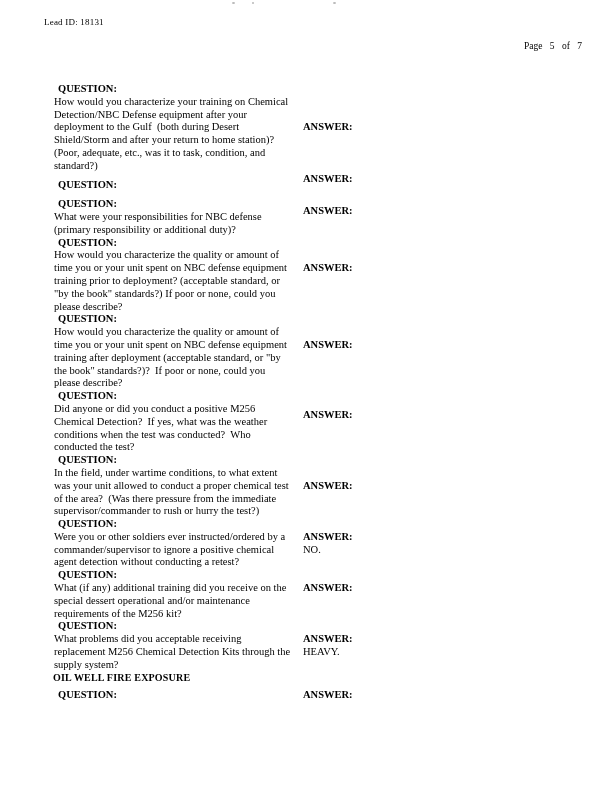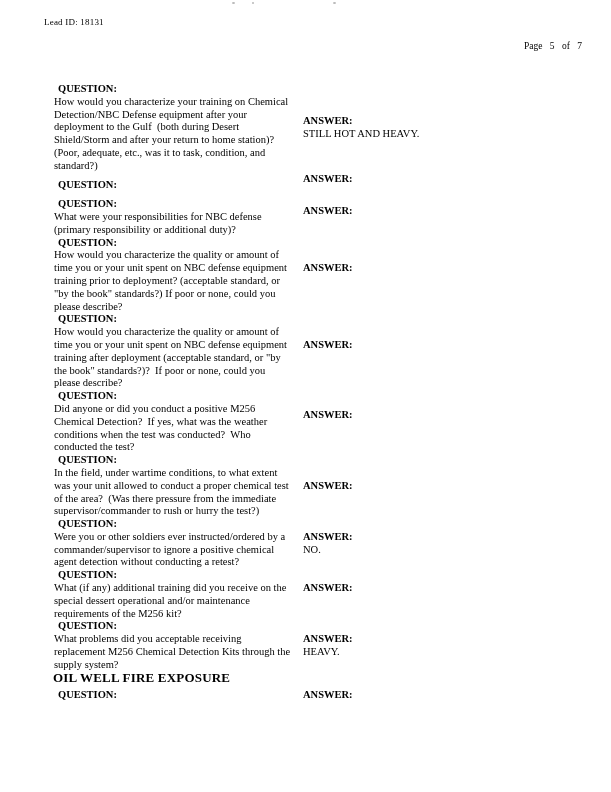--- a/index.html
+++ b/index.html
@@ -62,21 +62,21 @@
   }
   .q-text {
     white-space: pre;
   }
   .a-text {
     min-height: 12.8px;
     white-space: pre;
   }
   .section-heading {
     font-weight: bold;
-    font-size: 13px;
+    font-size: 10px;
     line-height: 12.8px;
     margin-left: -1px;
     margin-bottom: 4.5px;
     letter-spacing: 0.2px;
   }
 </style>
 </head>
 <body>
 
 <div class="scan-speck" style="left:232px; top:2px; width:3px; height:2px;"></div>
@@ -93,21 +93,20 @@
       <div class="q-label">QUESTION:</div>
       <div class="q-text">How would you characterize your training on Chemical
 Detection/NBC Defense equipment after your
 deployment to the Gulf  (both during Desert
 Shield/Storm and after your return to home station)?
 (Poor, adequate, etc., was it to task, condition, and
 standard?)</div>
     </div>
     <div class="a-col">
       <div class="a-label">ANSWER:</div>
-      <div class="a-text">STILL HOT AND HEAVY.</div>
     </div>
   </div>
 
   <div class="qa-block">
     <div class="q-col">
       <div class="q-label">QUESTION:</div>
     </div>
     <div class="a-col">
       <div class="a-label">ANSWER:</div>
       <div class="a-text"></div>

